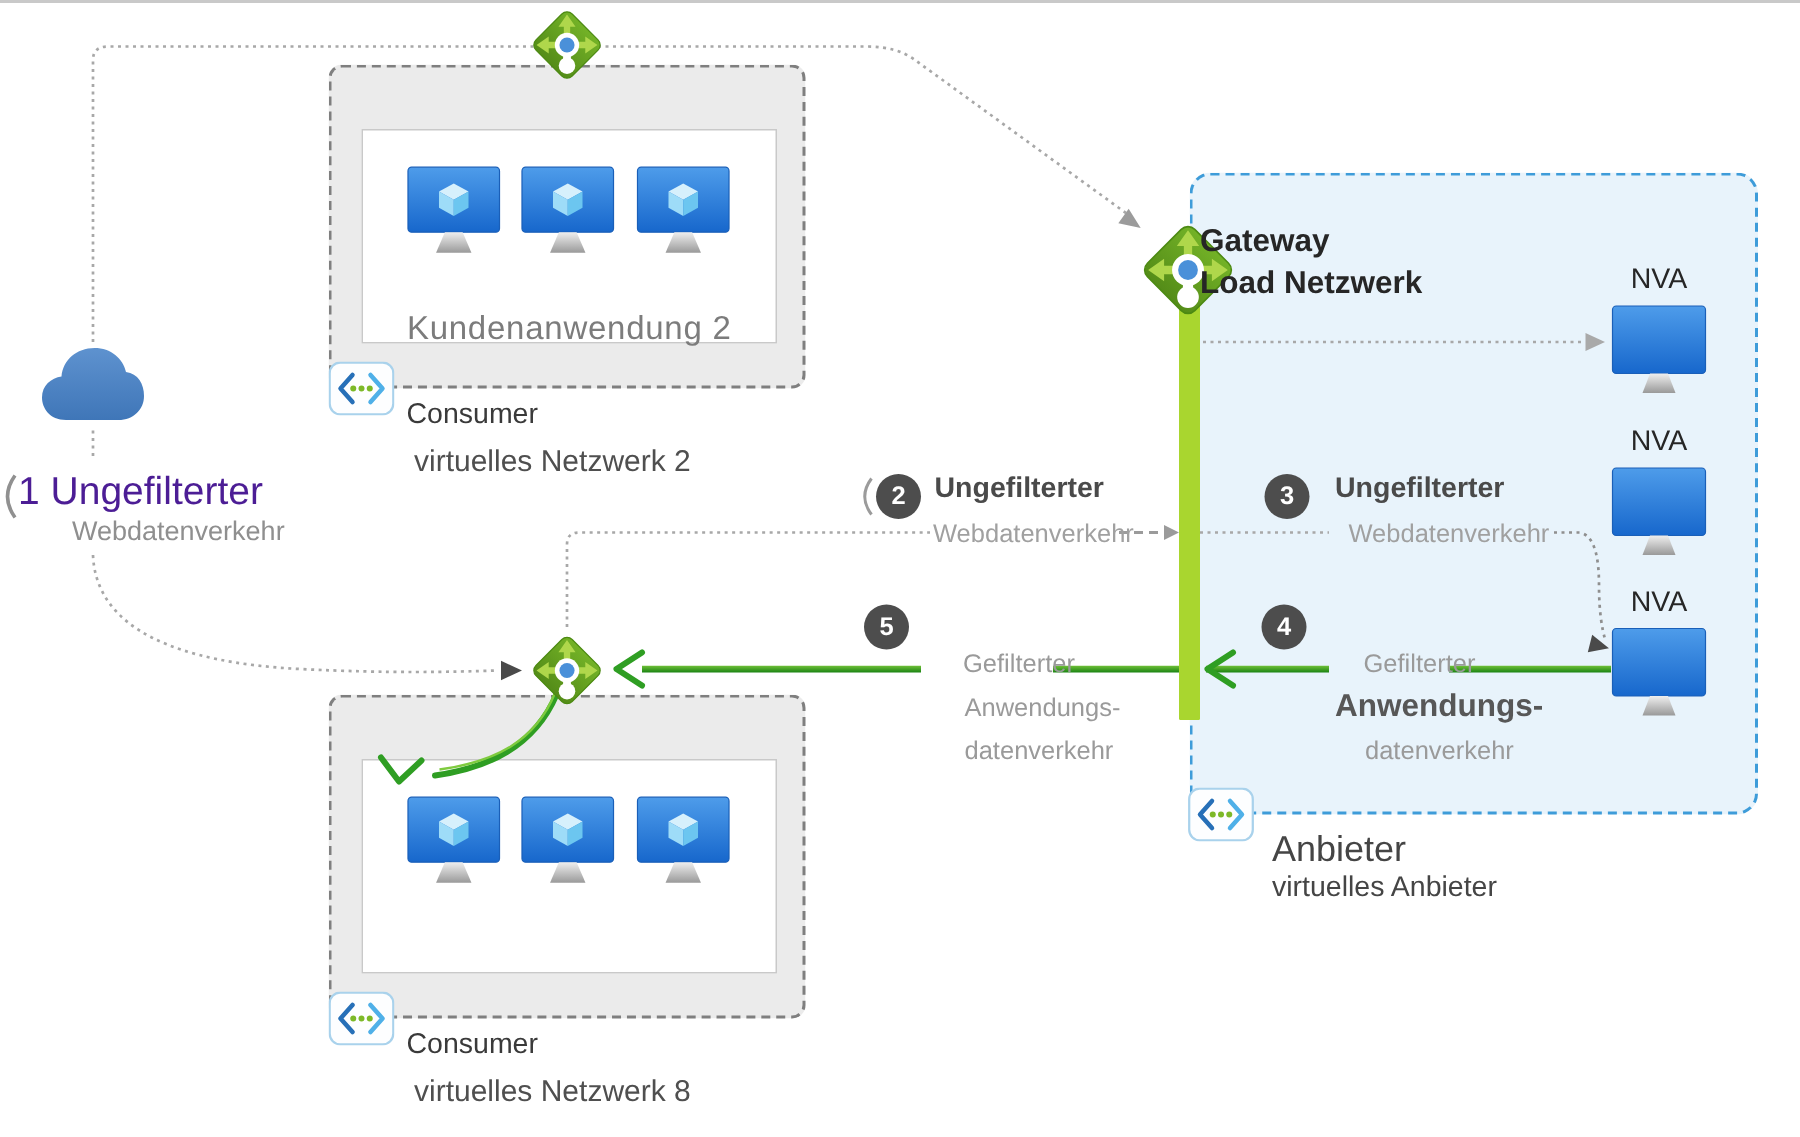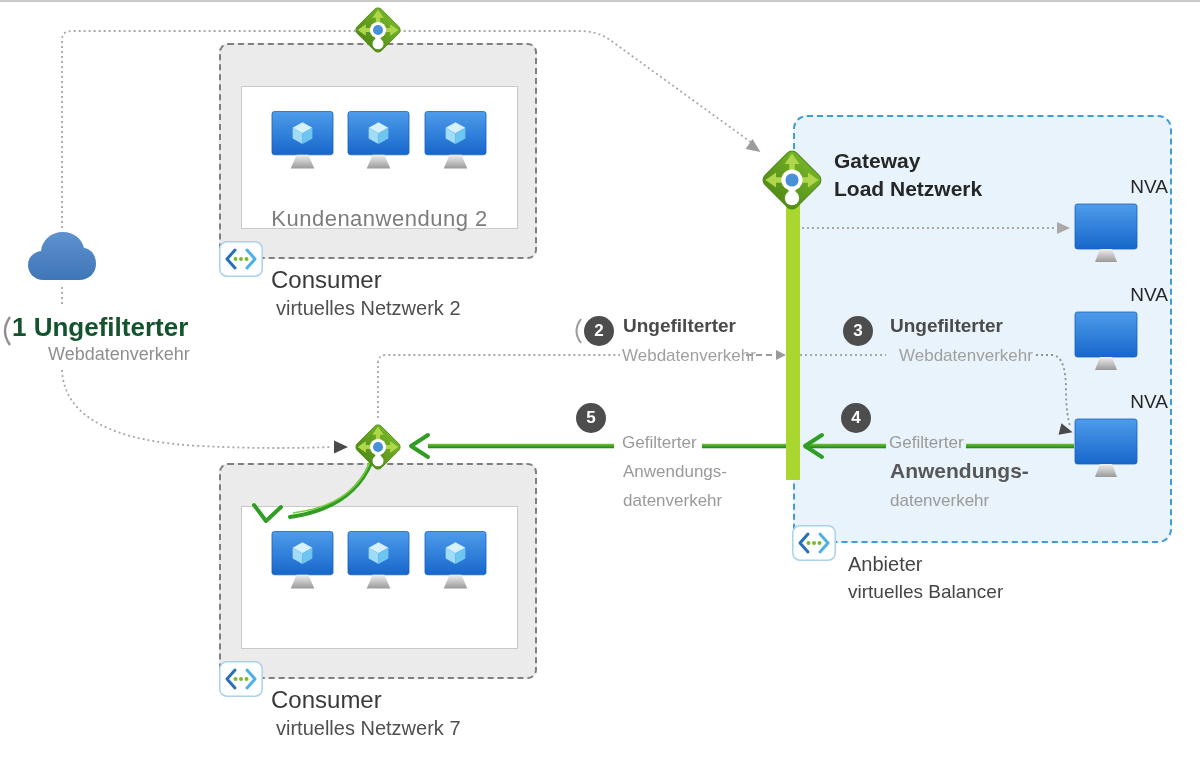--- a/index.html
+++ b/index.html
@@ -8,31 +8,31 @@
     font-family:"Liberation Sans", sans-serif;
   }
   .abs{position:absolute;}
   .topline{left:0;top:0;width:1200px;height:2px;background:#C9C9C9;}
   
   .consumer-box{width:318px;height:216px;background:#EBEBEB;border:2px dashed #7F7F7F;border-radius:9px;box-sizing:border-box;}
   .inner-box{width:277px;height:143px;background:#FFFFFF;border:1px solid #C9C9C9;box-sizing:border-box;}
   .provider-box{width:379px;height:428px;background:#E8F3FB;border:2px dashed #3E9CD9;border-radius:14px;box-sizing:border-box;}
   
   .t-app{width:277px;text-align:center;font-size:22px;color:#7C7C7C;letter-spacing:.5px;}
-  .t-consumer{font-size:24px;color:#3A3A3A;}
+  .t-consumer{font-size:19px;color:#3A3A3A;}
   .t-subnet{font-size:20px;color:#4F4F4F;}
   .t-gateway{font-size:21px;font-weight:bold;color:#262626;line-height:28px;}
-  .t-nva{width:52px;text-align:center;font-size:19px;color:#262626;margin-left:43px;}
+  .t-nva{width:52px;text-align:center;font-size:19px;color:#262626;}
   .t-step-dark{font-size:19px;font-weight:600;color:#4A4A4A;}
   .t-step-gray{font-size:17px;color:#A0A0A0;}
-  .t-flow-gray{font-size:17px;color:#9A9A9A;}
+  .t-flow-gray{font-size:17px;color:#9A9A9A;margin-left:20px;}
   .t-flow-big{font-size:21px;font-weight:bold;color:#575757;}
-  .t-internet1{font-size:26px;color:#14532d;font-weight:bold;}
+  .t-internet1{font-size:26px;color:#4c1d95;}
   .t-internet2{font-size:18px;color:#8F8F8F;}
-  .t-anbieter{font-size:20px;color:#454545;}
+  .t-anbieter{font-size:24px;color:#454545;}
   .t-anbieter2{font-size:19px;color:#454545;}
   .badge{width:30px;height:30px;border-radius:50%;background:#4D4D4D;color:#fff;
          font-size:17px;font-weight:bold;display:flex;align-items:center;justify-content:center;}
   svg.overlay{left:0;top:0;pointer-events:none;}
 </style>
 </head>
 <body>
 
 <div class="canvas">
 
@@ -206,33 +206,33 @@
   <div class="abs badge" style="left:576px;top:403px">5</div>
 
   <div class="abs t-internet1" style="left:12px;top:312px"><span>1</span>&nbsp;<span>Ungefilterter</span></div>
   <div class="abs t-internet2" style="left:48px;top:344px">Webdatenverkehr</div>
 
   <div class="abs t-app" style="left:241px;top:206px">Kundenanwendung 2</div>
   <div class="abs t-consumer" style="left:271px;top:266px">Consumer</div>
   <div class="abs t-subnet" style="left:276px;top:297px">virtuelles Netzwerk 2</div>
 
   <div class="abs t-consumer" style="left:271px;top:686px">Consumer</div>
-  <div class="abs t-subnet" style="left:276px;top:717px">virtuelles Netzwerk 7</div>
-
-  <div class="abs t-gateway" style="left:834px;top:147px">
+  <div class="abs t-subnet" style="left:276px;top:717px">virtuelles Netzwerk 8</div>
+
+  <div class="abs t-gateway" style="left:800px;top:147px">
     <div>Gateway</div>
     <div>Load Netzwerk</div>
   </div>
 
   <div class="abs t-nva" style="left:1080px;top:176px">NVA</div>
   <div class="abs t-nva" style="left:1080px;top:284px">NVA</div>
   <div class="abs t-nva" style="left:1080px;top:391px">NVA</div>
 
   <div class="abs t-anbieter" style="left:848px;top:553px">Anbieter</div>
-  <div class="abs t-anbieter2" style="left:848px;top:581px">virtuelles Balancer</div>
+  <div class="abs t-anbieter2" style="left:848px;top:581px">virtuelles Anbieter</div>
 
   <div class="abs t-step-dark" style="left:623px;top:315px">Ungefilterter</div>
   <div class="abs t-step-gray" style="left:622px;top:346px">Webdatenverkehr</div>
 
   <div class="abs t-step-dark" style="left:890px;top:315px">Ungefilterter</div>
   <div class="abs t-step-gray" style="left:899px;top:346px">Webdatenverkehr</div>
 
   <div class="abs t-flow-gray" style="left:622px;top:433px">Gefilterter</div>
   <div class="abs t-flow-gray" style="left:623px;top:462px">Anwendungs-</div>
   <div class="abs t-flow-gray" style="left:623px;top:491px">datenverkehr</div>

